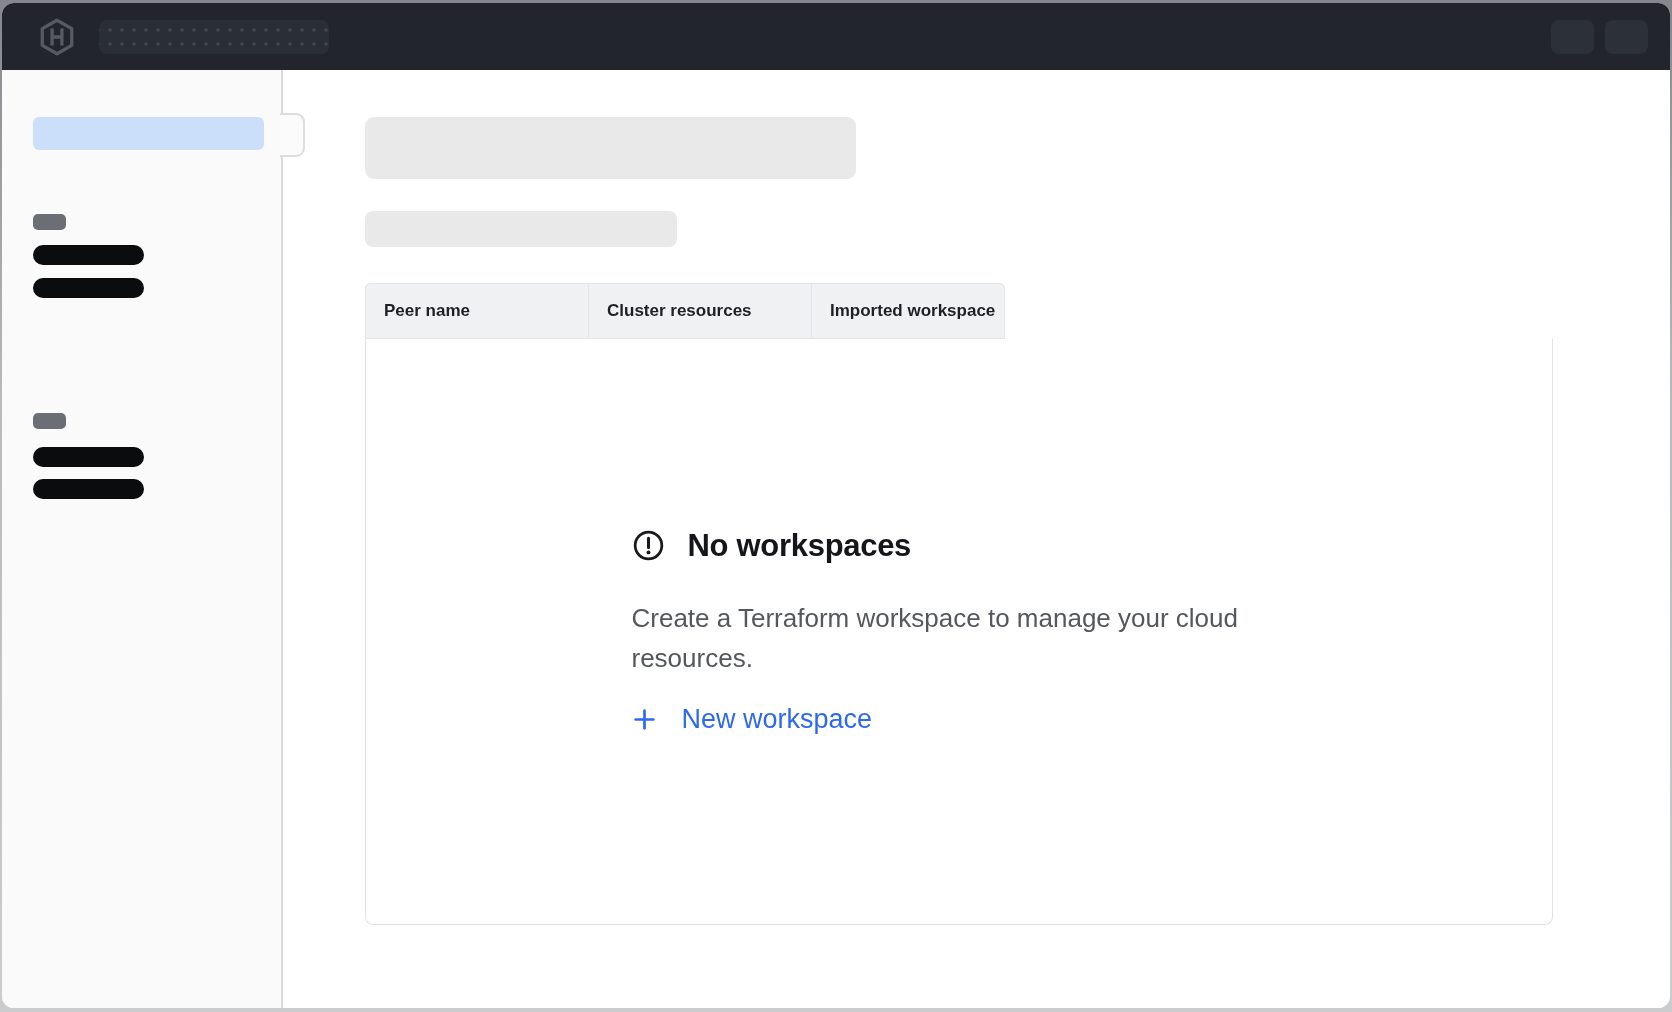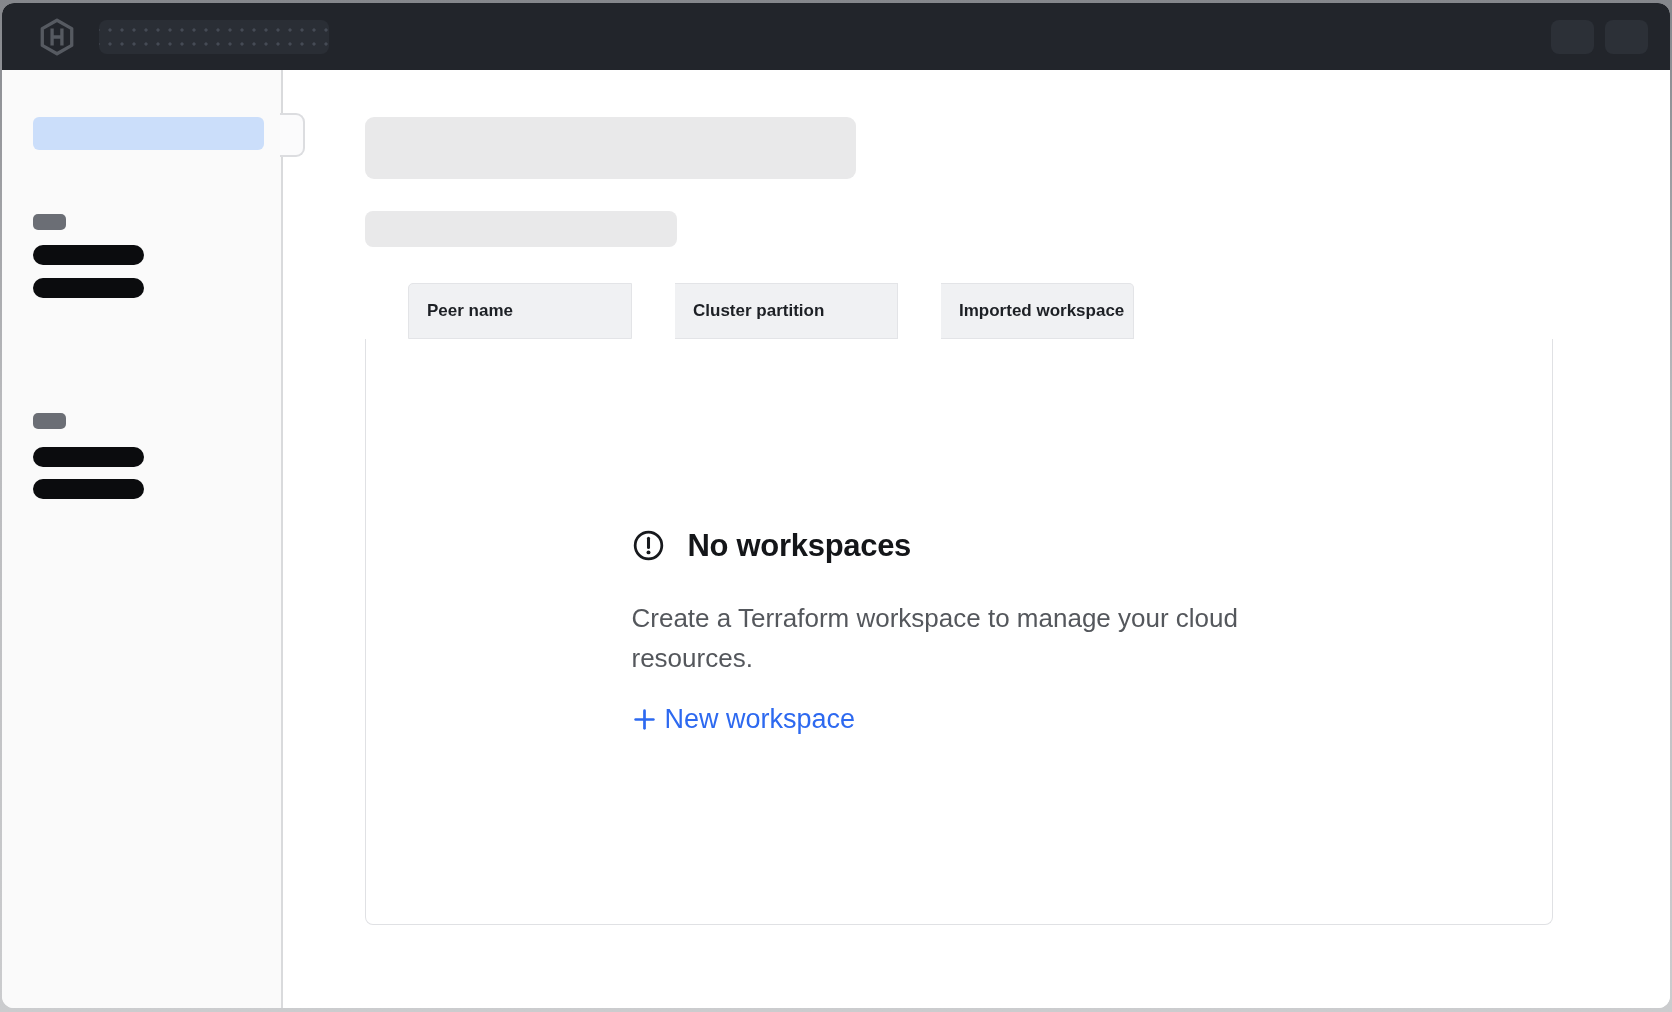--- a/index.html
+++ b/index.html
@@ -79,41 +79,41 @@
     margin-top:32px;width:312px;height:36px;border-radius:8px;background:var(--skeleton-gray);
   }
   
   .table{width:1188px;margin-top:36px;}
   .thead{display:flex;height:56px;}
   .th{
     background:var(--table-header-bg);
     border:1px solid #e3e4e7;border-left:none;
     display:flex;align-items:center;
     padding-left:18px;
-    font-size:17px;font-weight:700;color:#1d2025;letter-spacing:0;margin-left:43px;
+    font-size:17px;font-weight:700;color:#1d2025;letter-spacing:0;
   }
   .th:first-child{border-left:1px solid #e3e4e7;border-top-left-radius:5px;}
   .th:last-child{border-top-right-radius:5px;}
   .tbody{
     height:586px;
     border:1px solid var(--border-gray);border-top:none;
     border-radius:0 0 8px 8px;
     display:flex;align-items:center;justify-content:center;
   }
   
   .empty{width:655px;}
   .empty-title-row{display:flex;align-items:center;gap:23px;}
   .empty-title-row svg{width:33px;height:33px;flex:0 0 auto;color:#17191d;}
   .empty-title{font-size:31px;font-weight:700;color:#141619;letter-spacing:-0.3px;}
   .empty-desc{
     margin-top:34px;max-width:628px;
     font-size:26px;line-height:40px;color:#54575c;
   }
   .empty-action{
-    margin-top:26px;display:inline-flex;align-items:center;gap:8px;
+    margin-top:26px;display:inline-flex;align-items:center;gap:25px;
     color:var(--accent-blue);font-size:27px;font-weight:500;
     cursor:pointer;text-decoration:none;
   }
   .empty-action svg{width:25px;height:25px;flex:0 0 auto;}
 </style>
 </head>
 <body>
 
 <div class="window">
 
@@ -144,21 +144,21 @@
 
   <div class="collapse-handle"></div>
 
   <main class="content">
     <div class="page-title-skeleton"></div>
     <div class="page-subtitle-skeleton"></div>
 
     <section class="table">
       <div class="thead">
         <div class="th" style="width:224px">Peer name</div>
-        <div class="th" style="width:223px">Cluster partition</div>
+        <div class="th" style="width:223px">Cluster resources</div>
         <div class="th" style="width:193px">Imported workspace</div>
       </div>
 
       <div class="tbody">
         <div class="empty">
           <div class="empty-title-row">
             <svg viewBox="0 0 24 24" fill="none">
               <circle cx="12" cy="12" r="9.7" stroke="currentColor" stroke-width="2"></circle>
               <line x1="12" y1="6.8" x2="12" y2="13.4" stroke="currentColor" stroke-width="2.2" stroke-linecap="round"></line>
               <circle cx="12" cy="17" r="1.45" fill="currentColor"></circle>

